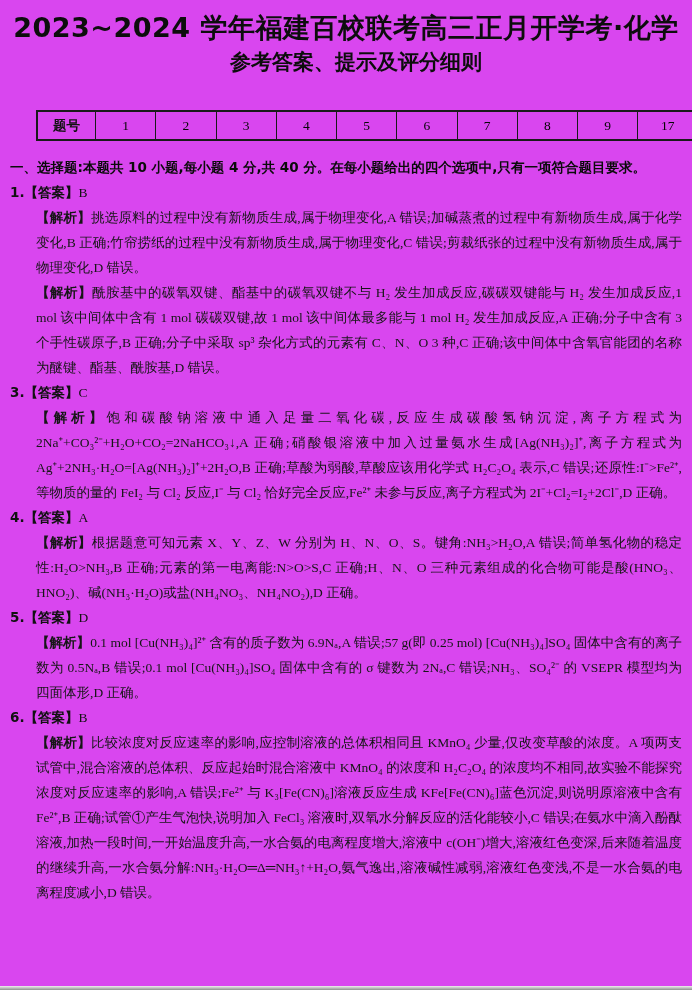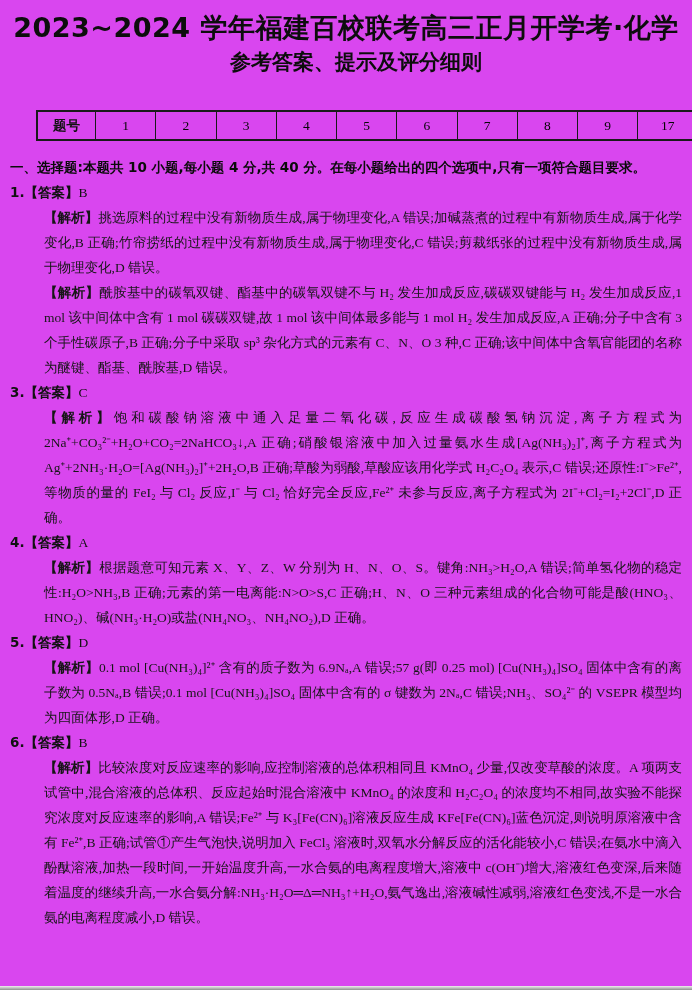--- a/index.html
+++ b/index.html
@@ -41,21 +41,21 @@
   .section-heading{
     margin:0;font-family:"DejaVu Sans", sans-serif;font-weight:700;color:#0b0b0b;
     text-align:justify;
   }
   .q{ margin:0; }
   .ans-line{ margin:0; }
   .qnum{ font-weight:700; font-family:"DejaVu Sans", sans-serif; }
   .lbl{ font-weight:700; font-family:"DejaVu Sans", sans-serif;text-align:center; }
   .ans-letter{ font-family:"Liberation Serif", serif; letter-spacing:0.5px; }
   .analysis{
-    margin:0 0 0 34px; text-align:justify; color:#161616;
+    margin:0 0 0 26px; text-align:justify; color:#161616;
   }
 </style>
 </head>
 <body>
 
 <div class="page">
 
   <header class="hdr">
     <h1 class="title">2023~2024 学年福建百校联考高三正月开学考·化学</h1>
     <h2 class="subtitle">参考答案、提示及评分细则</h2>

